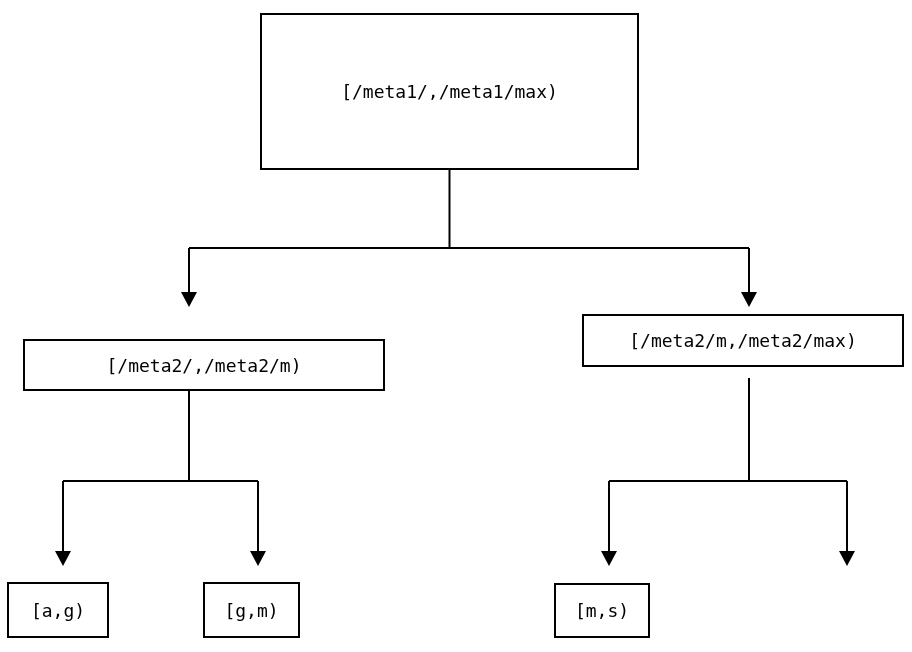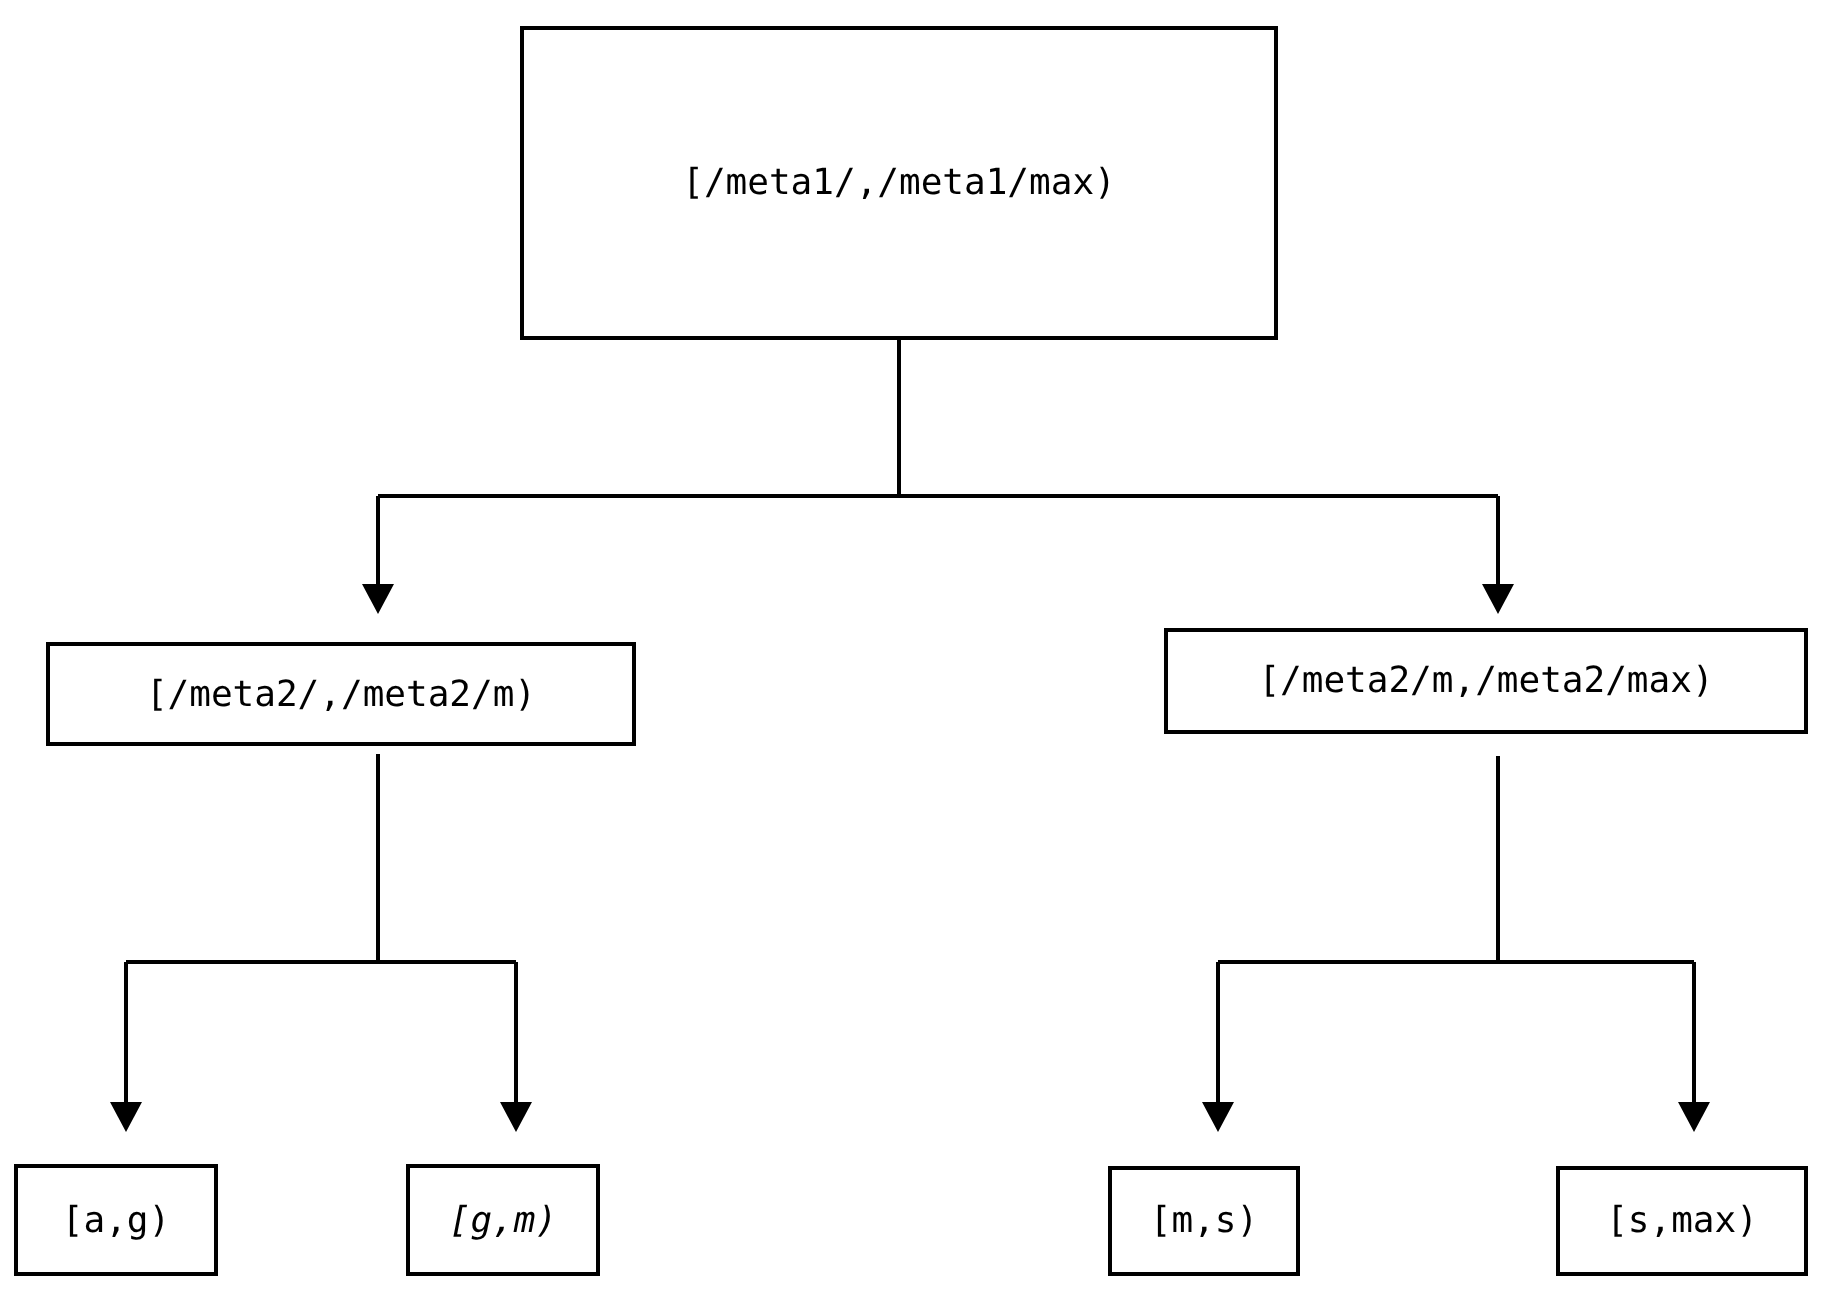--- a/index.html
+++ b/index.html
@@ -36,24 +36,24 @@
     background: var(--bg);
     border: 2px solid var(--line);
     display: flex;
     align-items: center;
     justify-content: center;
     color: var(--text);
     font-size: 18px;
     white-space: pre;
   }
   .node-root  { left: 260px; top: 13px;  width: 379px; height: 157px; }
-  .node-n2l   { left: 23px;  top: 321px; width: 295px; height: 52px; }
+  .node-n2l   { left: 23px;  top: 339px; width: 362px; height: 52px; }
   .node-n2r   { left: 582px; top: 314px; width: 322px; height: 53px; }
   .node-leaf1 { left: 7px;   top: 582px; width: 102px; height: 56px; align-items: center; }
-  .node-leaf2 { left: 203px; top: 582px; width: 97px;  height: 56px; font-style: italic; }
+  .node-leaf2 { left: 203px; top: 582px; width: 97px;  height: 56px; }
   .node-leaf3 { left: 554px; top: 583px; width: 96px;  height: 55px; }
   .node-leaf4 { left: 778px; top: 583px; width: 126px; height: 55px; }
 </style>
 </head>
 <body>
 
 <div class="canvas">
 
   <svg class="connectors" width="912" height="652" viewBox="0 0 912 652" aria-hidden="true">
 
@@ -102,17 +102,14 @@
   </div>
 
   <div class="node node-leaf2">
     <span>[g,m)</span>
   </div>
 
   <div class="node node-leaf3">
     <span>[m,s)</span>
   </div>
 
-  <div class="node node-leaf4">
-    <span>[s,max)</span>
-  </div>
 
 </div>
 
 </body></html>

